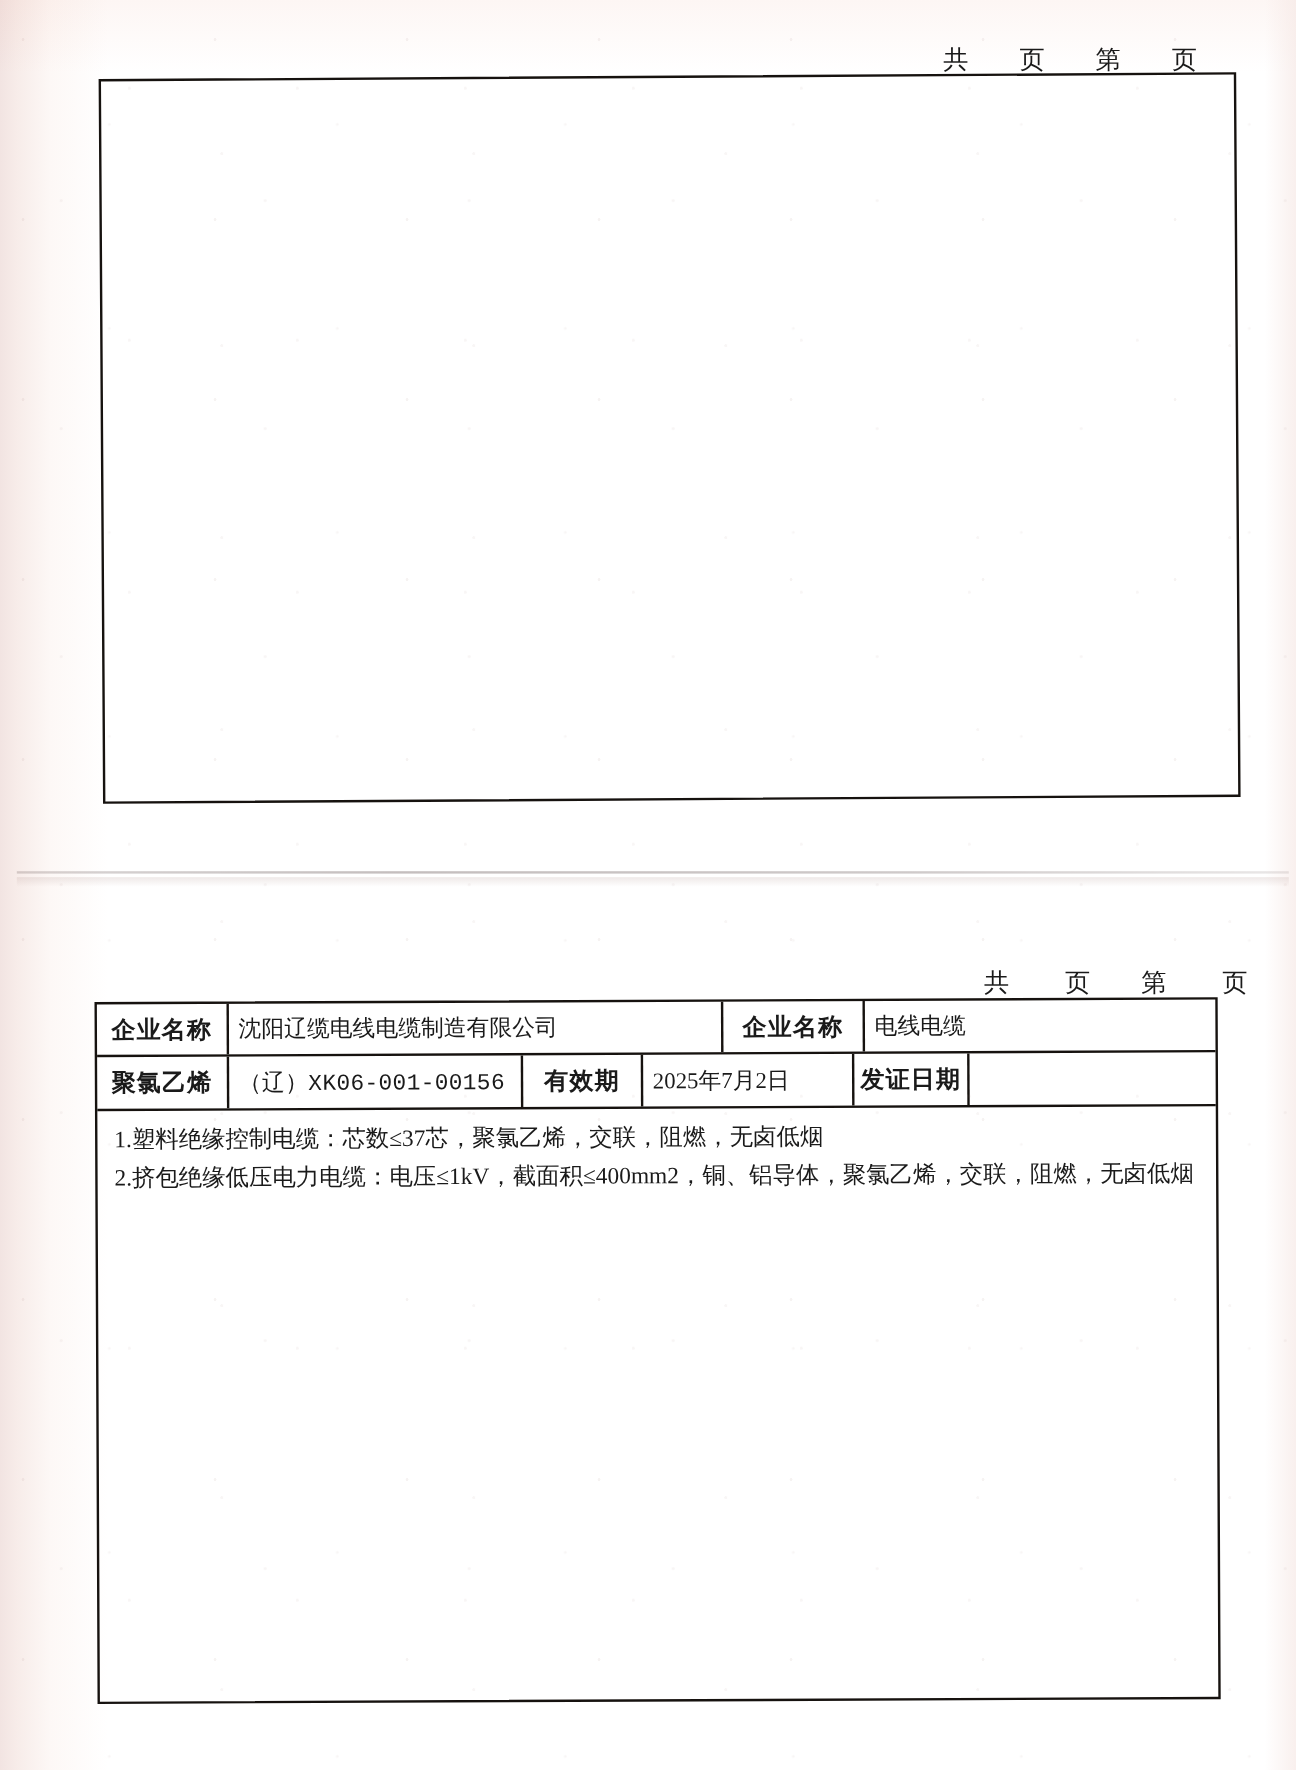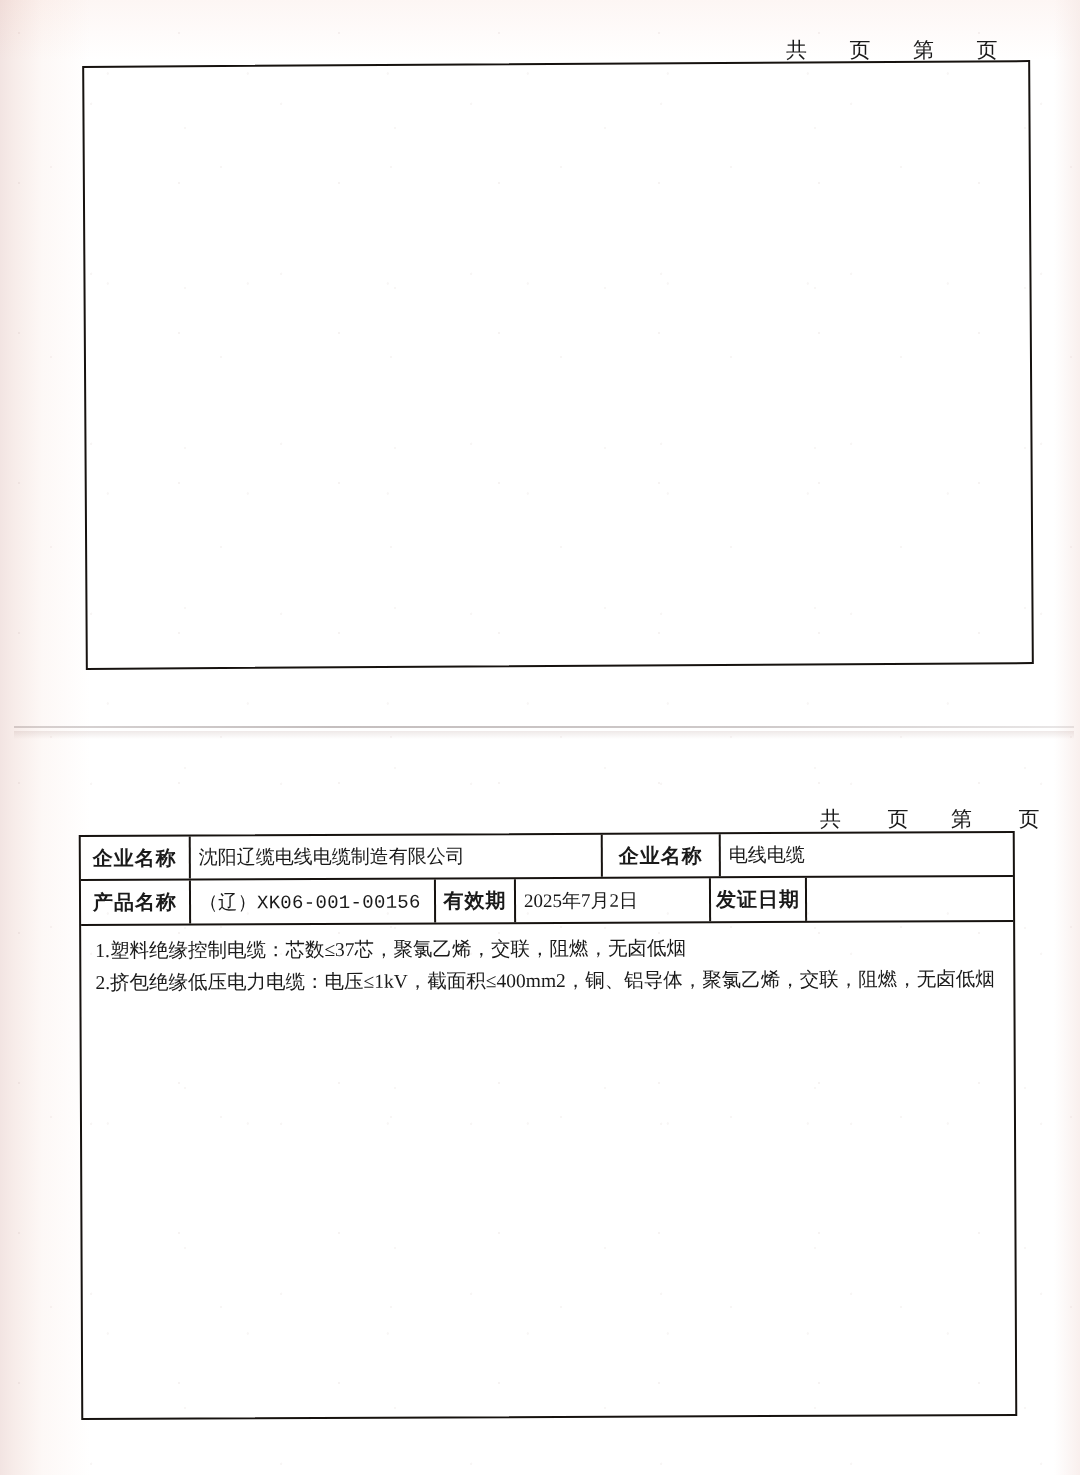--- a/index.html
+++ b/index.html
@@ -116,22 +116,22 @@
 
   
   .w-lbl1 { width: 110px; }
   .w-val1 { width: 412px; }
   .w-lbl2 { width: 118px; }
   .w-val2 { flex: 1; }
 
   
   .w-lbl3 { width: 110px; }
   .w-val3 { width: 245px; }
-  .w-lbl4 { width: 80px; }
-  .w-val4 { width: 195px; }
+  .w-lbl4 { width: 100px; }
+  .w-val4 { width: 176px; }
   .w-lbl5 { width: 96px; }
   .w-val5 { flex: 1; }
 
   .scope {
     padding: 9px 14px 0 14px;
     font-size: 19.5px;
     line-height: 1.62;
   }
   .scope-line { white-space: nowrap; }
   .scope-line.wrap { white-space: normal; }
@@ -188,21 +188,21 @@
 <div class="doc">
 
   <div class="row r1">
     <div class="cell lbl w-lbl1">企业名称</div>
     <div class="cell val w-val1 bordered-r company-name">沈阳辽缆电线电缆制造有限公司</div>
     <div class="cell lbl w-lbl2">企业名称</div>
     <div class="cell val w-val2">电线电缆</div>
   </div>
 
   <div class="row r2">
-    <div class="cell lbl w-lbl3">产品名称</div>
+    <div class="cell lbl w-lbl3">聚氯乙烯</div>
     <div class="cell val w-val3 bordered-r mono">（辽）XK06-001-00156</div>
     <div class="cell lbl w-lbl4">有效期</div>
     <div class="cell val w-val4 bordered-r">2025年7月2日</div>
     <div class="cell lbl w-lbl5">发证日期</div>
   </div>
 
   <div class="scope">
     <div class="scope-line">1.塑料绝缘控制电缆：芯数≤37芯，聚氯乙烯，交联，阻燃，无卤低烟</div>
     <div class="scope-line wrap">2.挤包绝缘低压电力电缆：电压≤1kV，截面积≤400mm2，铜、铝导体，聚氯乙烯，交联，阻燃，无卤低烟</div>
   </div>

